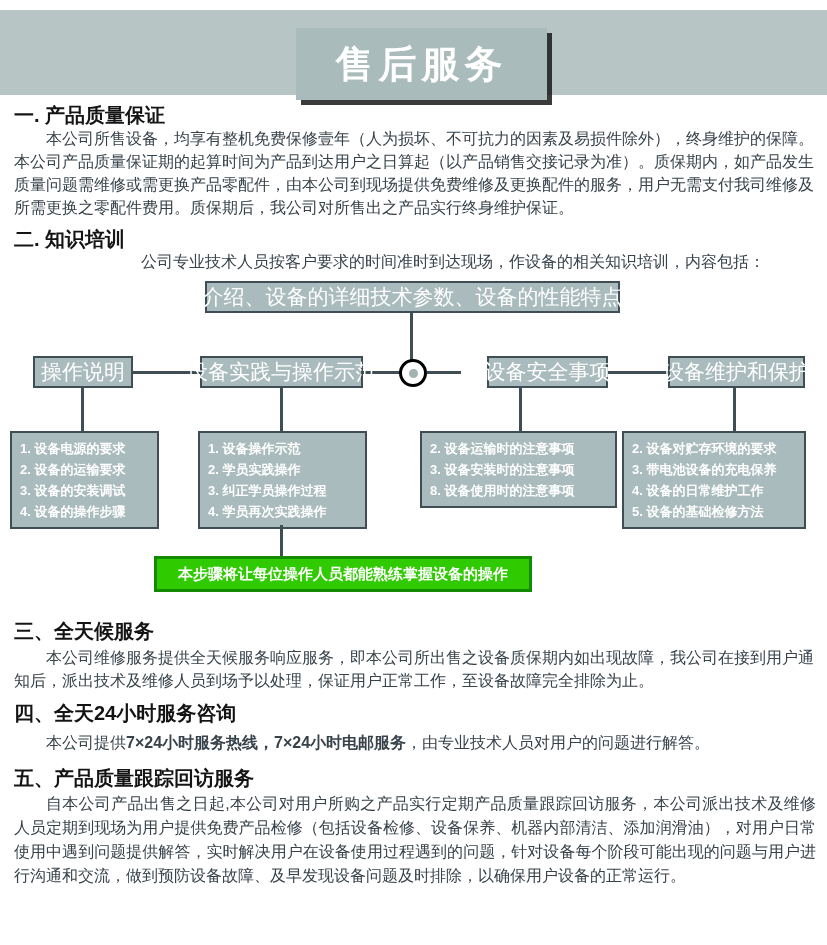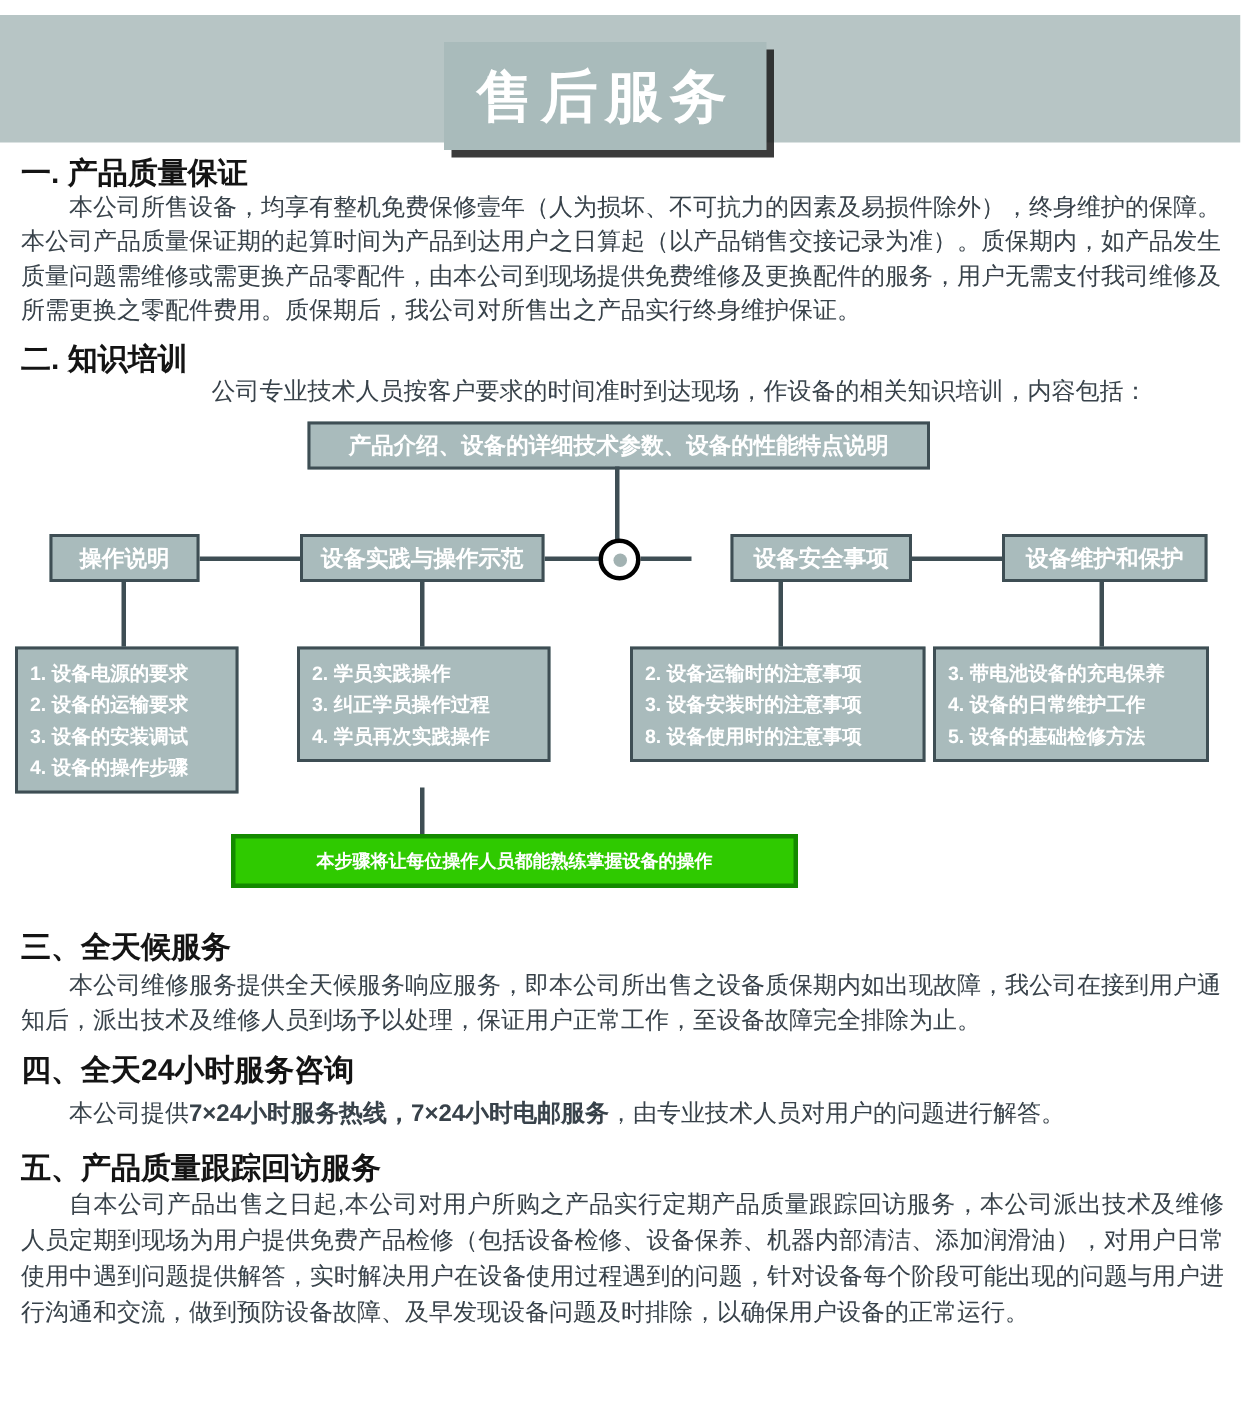--- a/index.html
+++ b/index.html
@@ -3,21 +3,21 @@
 <meta charset="utf-8">
 <style>
   html,body{margin:0;padding:0;}
   body{
     width:827px;height:945px;position:relative;background:#ffffff;
     font-family:"Liberation Sans","DejaVu Sans",sans-serif;overflow:hidden;
   }
   
   .banner{position:absolute;left:0;top:10px;width:827px;height:85px;background:#b7c5c5;}
   .title-box{
-    position:absolute;left:296px;top:28px;width:215px;height:72px;background:#a9bbbb;
+    position:absolute;left:296px;top:28px;width:251px;height:72px;background:#a9bbbb;
     box-shadow:5px 5px 0 rgba(25,25,25,0.85);
     display:flex;align-items:center;justify-content:center;z-index:2;
   }
   .title-text{font-size:38px;font-weight:bold;color:#ffffff;letter-spacing:5px;}
   
   .h{position:absolute;font-weight:bold;font-size:20px;color:#141414;white-space:nowrap;}
   .h1{left:14px;top:102px;}
   .h2{left:14px;top:226px;}
   .h3{left:14px;top:618px;}
   .h4{left:14px;top:700px;}
@@ -25,21 +25,21 @@
   .para{position:absolute;font-size:16px;line-height:23px;color:#38424a;text-align:justify;}
   .p1{left:14px;top:127px;width:800px;text-indent:2em;}
   .p2{left:17px;top:250px;width:792px;text-align:center;margin-left:40px;}
   .p3{left:14px;top:646px;width:800px;text-indent:2em;}
   .p4{left:14px;top:731px;width:800px;text-indent:2em;}
   .p5{left:14px;top:792px;width:802px;text-indent:2em;line-height:24px;}
   .bold{font-weight:bold;}
   
   .fbox{
     position:absolute;background:#a9bbbc;border:2px solid #3e4e54;color:#ffffff;
-    display:flex;align-items:center;justify-content:center;font-size:15px;font-weight:bold;
+    display:flex;align-items:center;justify-content:center;font-size:21px;font-weight:normal;
     white-space:nowrap;
     text-align:right;
   }
   .top-box{left:205px;top:281px;width:411px;height:28px;}
   .bb1{left:33px;top:356px;width:96px;height:28px;}
   .bb2{left:200px;top:356px;width:159px;height:28px;}
   .bb3{left:461px;top:356px;width:117px;height:28px;margin-left:26px;}
   .bb4{left:668px;top:356px;width:133px;height:28px;}
   .line{position:absolute;background:#3e4e54;}
   .v-top{left:410px;top:311px;width:3px;height:50px;}
@@ -59,21 +59,21 @@
     position:absolute;background:#a9bbbc;border:2px solid #3e4e54;color:#ffffff;
     font-size:13px;font-weight:bold;padding:5px 8px;line-height:21px;white-space:nowrap;
   }
   .lb1{left:10px;top:431px;width:129px;}
   .lb2{left:198px;top:431px;width:149px;}
   .lb3{left:420px;top:431px;width:177px;}
   .lb4{left:622px;top:431px;width:164px;}
   .v-green{left:280px;top:525px;width:3px;height:32px;}
   .green-box{
     position:absolute;left:154px;top:556px;width:372px;height:30px;background:#2fca00;
-    border:3px solid #148a00;color:#ffffff;font-weight:bold;font-size:12px;
+    border:3px solid #148a00;color:#ffffff;font-weight:bold;font-size:15px;
     display:flex;align-items:center;justify-content:center;white-space:nowrap;z-index:2;
   }
 </style>
 </head>
 <body>
 
 <div class="banner"></div>
 <div class="title-box">
   <span class="title-text">售后服务</span>
 </div>
@@ -106,30 +106,32 @@
 <div class="line vc vc3"></div>
 <div class="line vc vc4"></div>
 
 <div class="lbox lb1">
   <div>1. 设备电源的要求</div>
   <div>2. 设备的运输要求</div>
   <div>3. 设备的安装调试</div>
   <div>4. 设备的操作步骤</div>
 </div>
 <div class="lbox lb2">
+  <div>1. 设备操作示范</div>
   <div>2. 学员实践操作</div>
   <div>3. 纠正学员操作过程</div>
   <div>4. 学员再次实践操作</div>
 </div>
 <div class="lbox lb3">
   <div>2. 设备运输时的注意事项</div>
   <div>3. 设备安装时的注意事项</div>
   <div>8. 设备使用时的注意事项</div>
 </div>
 <div class="lbox lb4">
+  <div>2. 设备对贮存环境的要求</div>
   <div>3. 带电池设备的充电保养</div>
   <div>4. 设备的日常维护工作</div>
   <div>5. 设备的基础检修方法</div>
 </div>
 
 <div class="line v-green"></div>
 <div class="green-box">本步骤将让每位操作人员都能熟练掌握设备的操作</div>
 
 <div class="h h3">三、全天候服务</div>
 <div class="para p3">本公司维修服务提供全天候服务响应服务，即本公司所出售之设备质保期内如出现故障，我公司在接到用户通知后，派出技术及维修人员到场予以处理，保证用户正常工作，至设备故障完全排除为止。</div>

